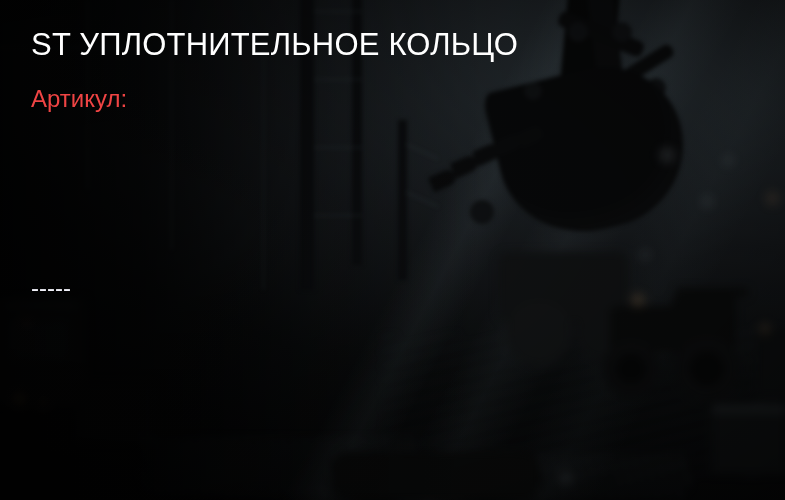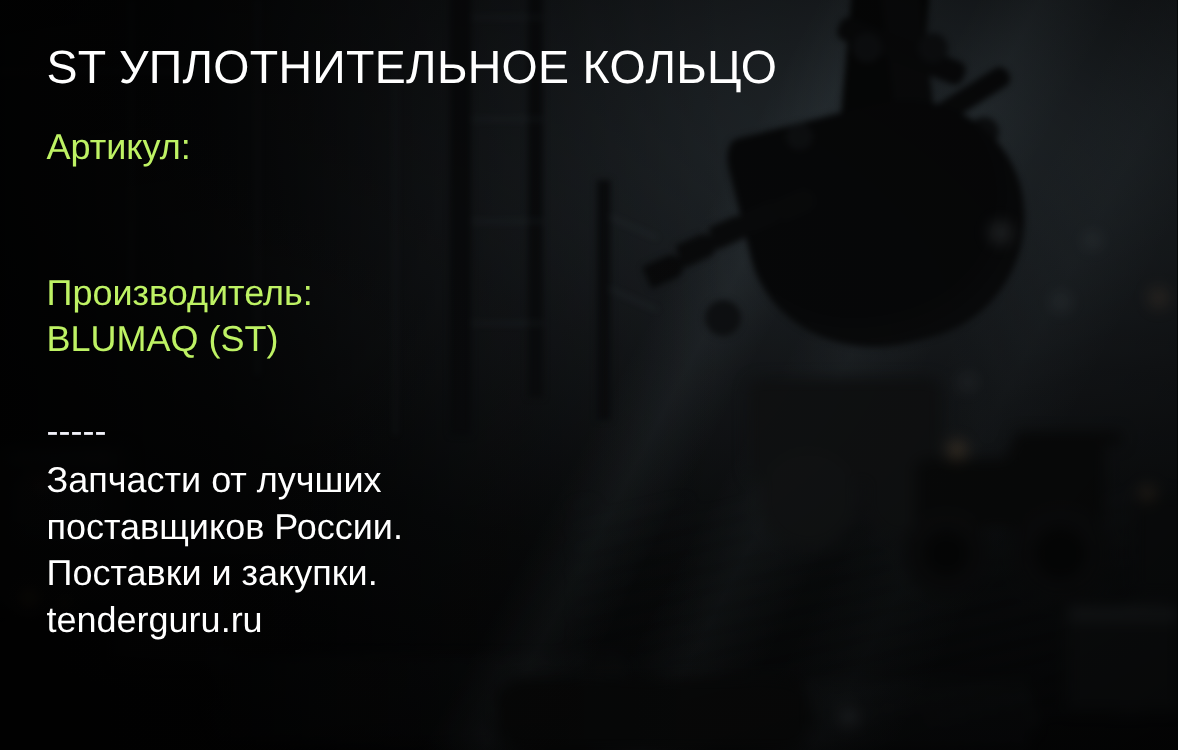--- a/index.html
+++ b/index.html
@@ -146,21 +146,21 @@
     line-height: 38px;
     color: #ffffff;
     white-space: nowrap;
     letter-spacing: 0.2px;
   }
   .field {
     position: absolute;
     left: 31px;
     font-size: 24px;
     line-height: 31px;
-    color: #bef264;
+    color: #ef4444;
     white-space: nowrap;
   }
   .field-article { top: 83px; }
   .field-maker   { top: 180px; }
   .field .val { display: block; }
 
   .divider {
     position: absolute;
     left: 31px;
     top: 272px;
@@ -269,28 +269,18 @@
   <div class="vignette"></div>
 
   <div class="content">
 
     <div class="title">ST УПЛОТНИТЕЛЬНОЕ КОЛЬЦО</div>
 
     <div class="field field-article">
       <span class="lbl">Артикул:</span>
     </div>
 
-    <div class="field field-maker">
-      <span class="lbl">Производитель:</span>
-      <span class="val">BLUMAQ (ST)</span>
-    </div>
 
     <div class="divider">-----</div>
 
-    <div class="promo">
-      <span>Запчасти от лучших</span>
-      <span>поставщиков России.</span>
-      <span>Поставки и закупки.</span>
-      <span>tenderguru.ru</span>
-    </div>
 
   </div>
 </div>
 
 </body></html>

